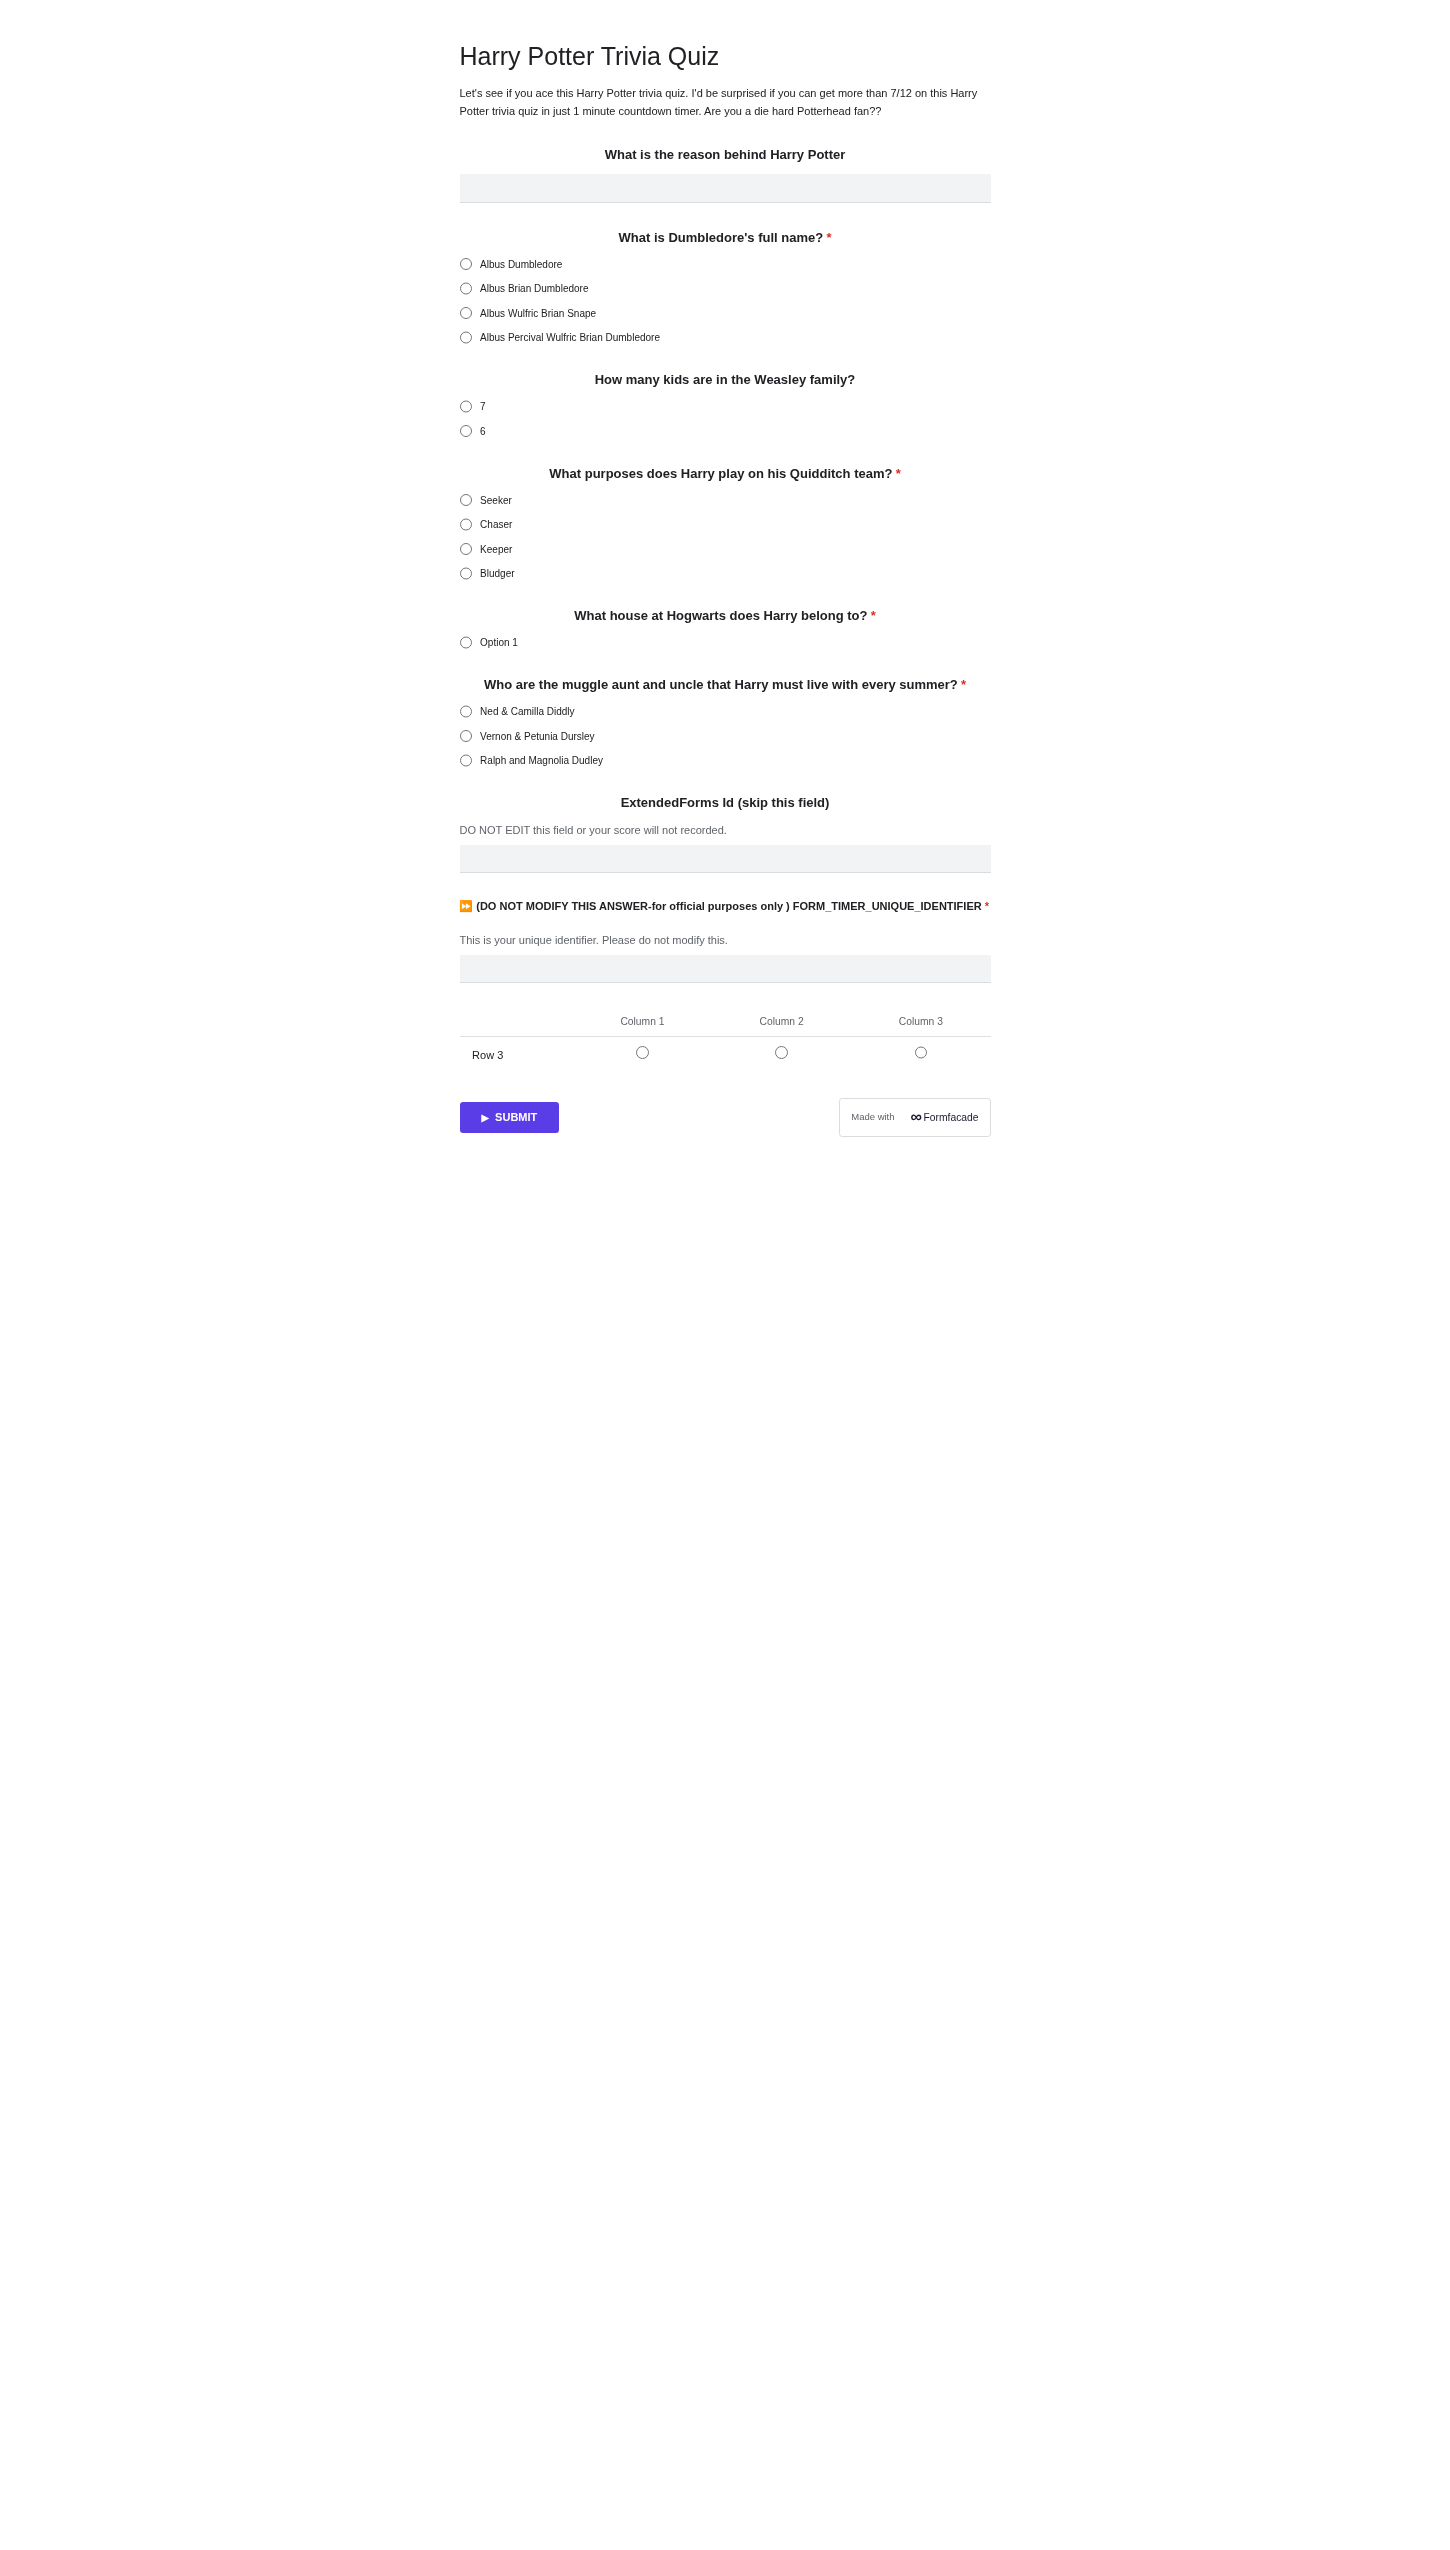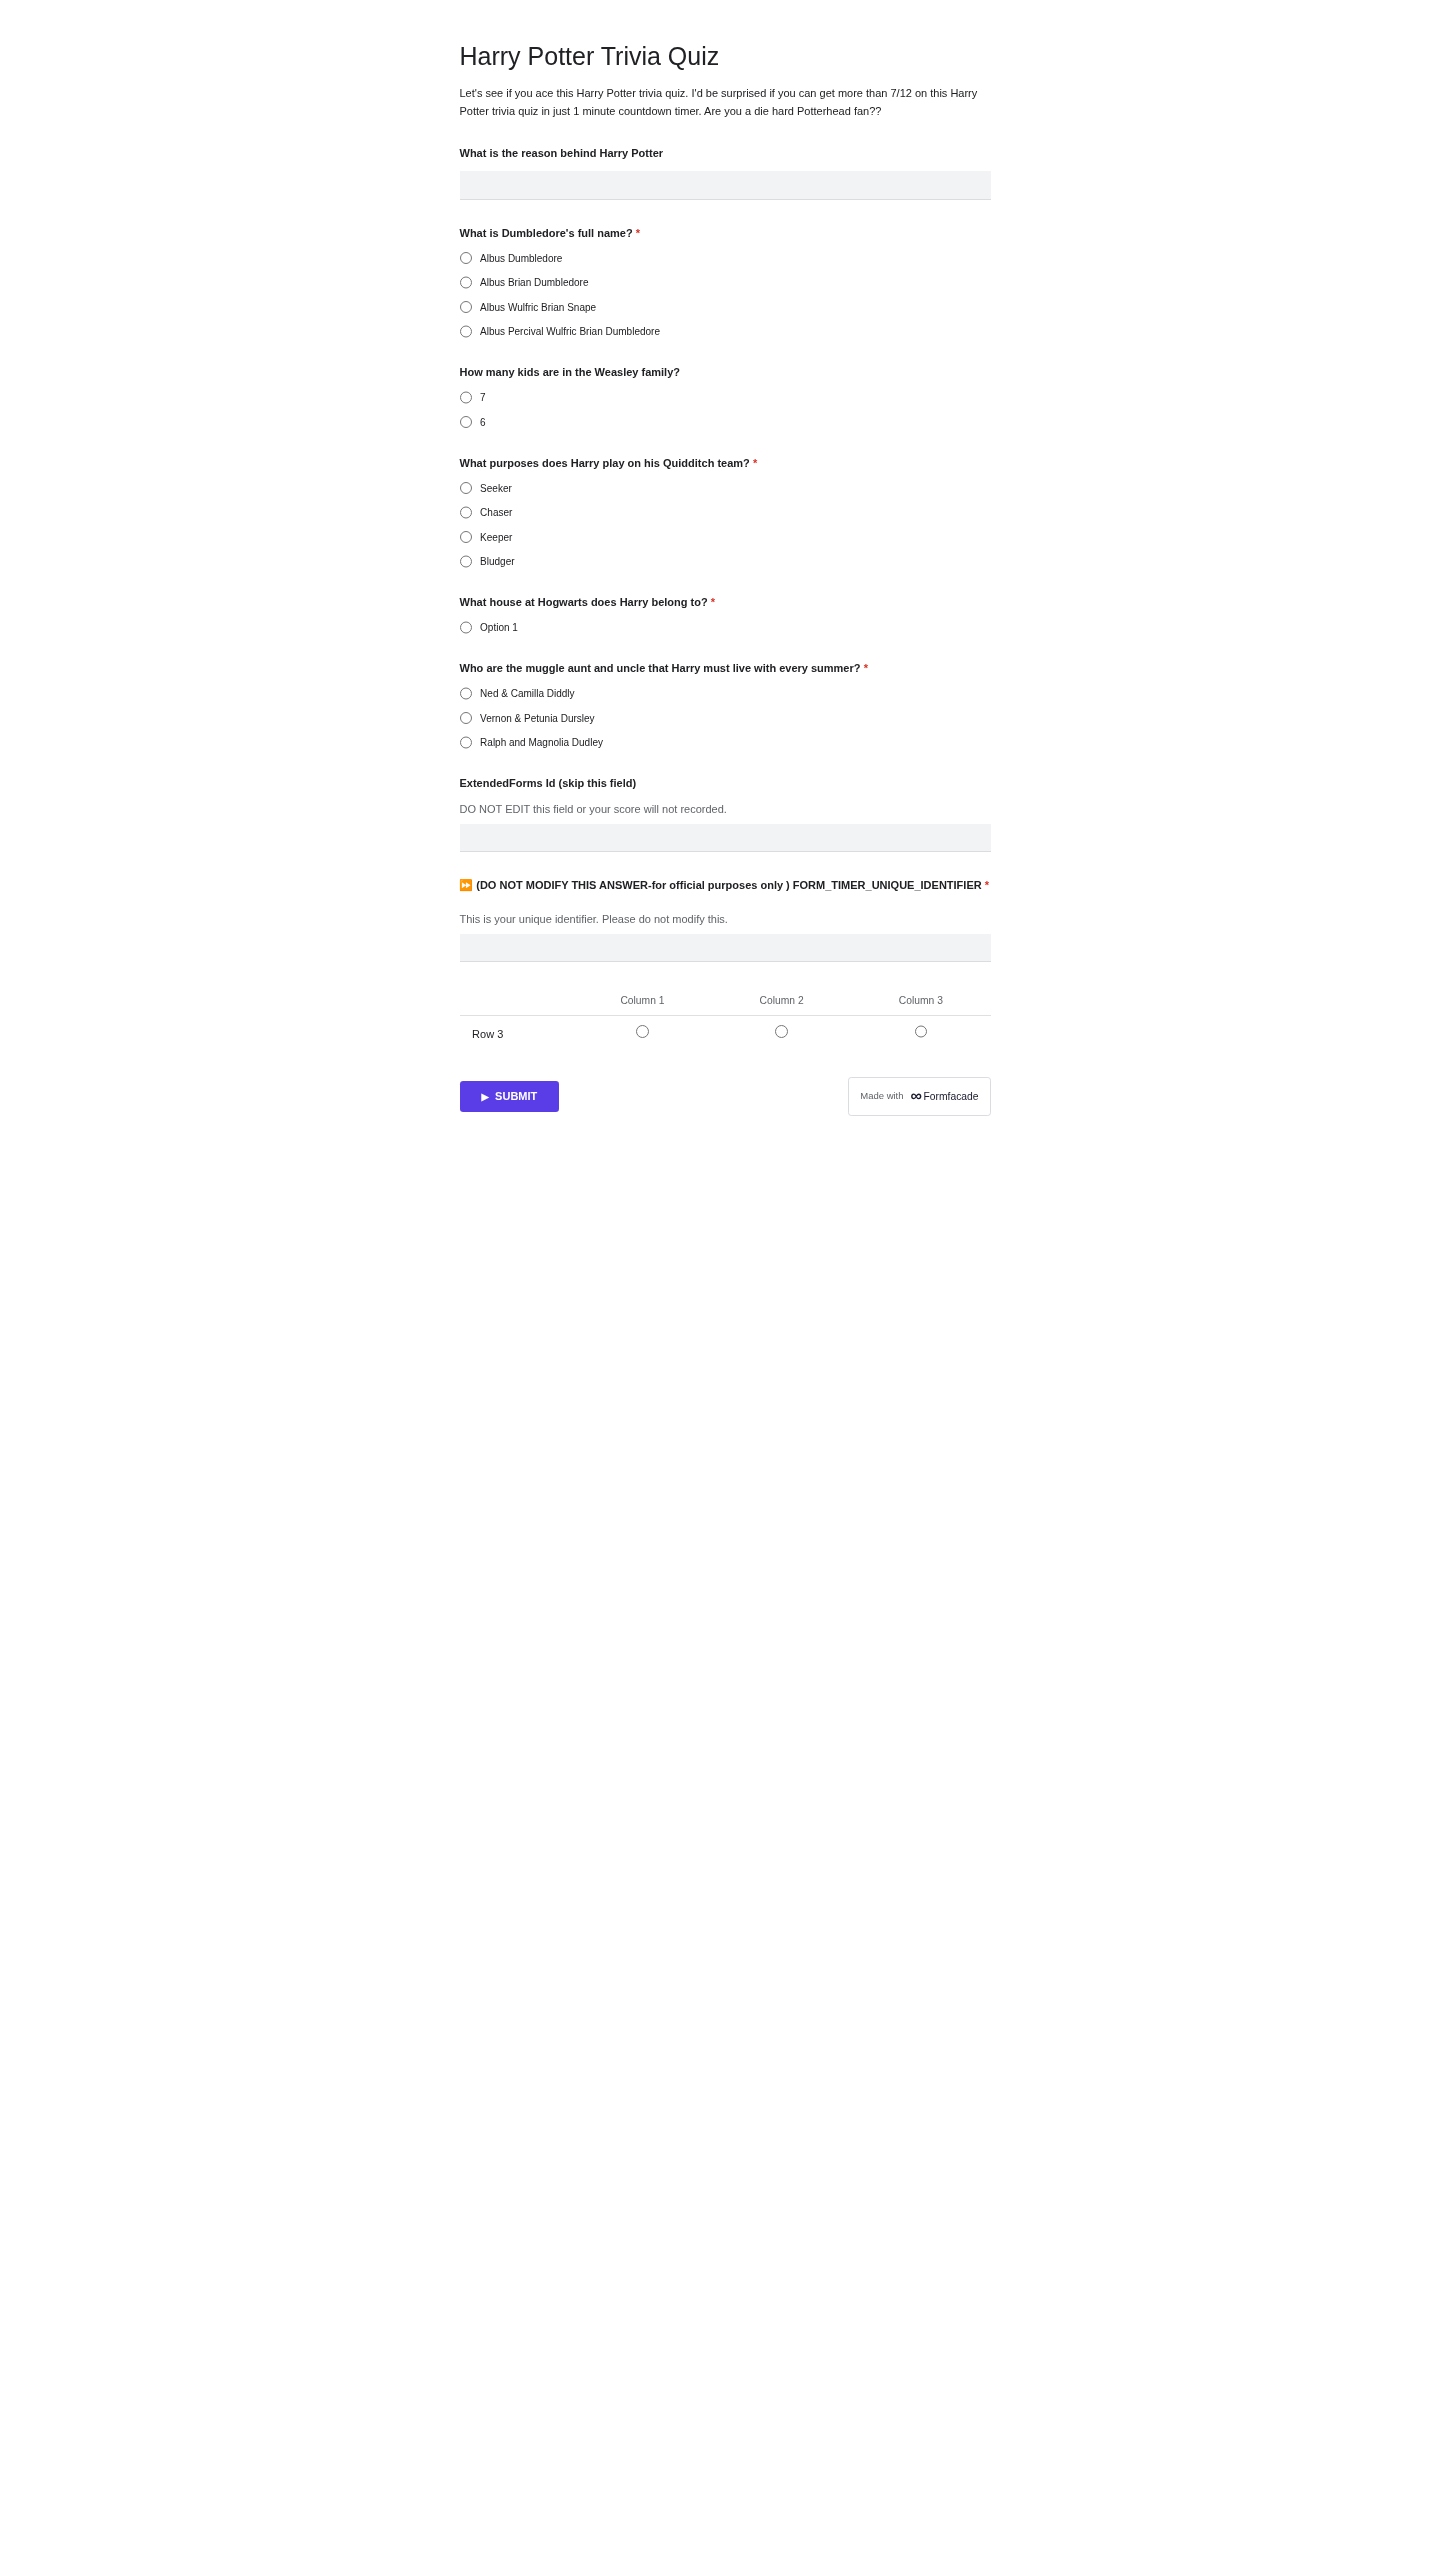--- a/index.html
+++ b/index.html
@@ -34,27 +34,28 @@
       color: #202124;
       margin-bottom: 25px;
       line-height: 1.6;
     }
 
     .question-section {
       margin-bottom: 25px;
     }
 
     .question-label {
-      font-size: 11px;
+      font-size: 13px;
       font-weight: 700;
       color: #202124;
       margin-bottom: 9.5px;
       display: flex;
       align-items: center;
       gap: 3.2px;
+      justify-content: center;
     }
 
     .required-star {
       color: #d93025;
     }
 
     .text-input {
       width: 100%;
       height: 28.4px;
       background-color: #f1f3f4;
@@ -150,21 +151,21 @@
       gap: 6.3px;
     }
 
     .submit-icon {
       font-size: 9.5px;
     }
 
     .formfacade-badge {
       display: flex;
       align-items: center;
-      gap: 7px;
+      gap: 16px;
       border: 0.8px solid #dadce0;
       border-radius: 3.2px;
       padding: 6.3px 11px;
       font-size: 9.5px;
       color: #5f6368;
     }
 
     .formfacade-logo {
       display: flex;
       align-items: center;

